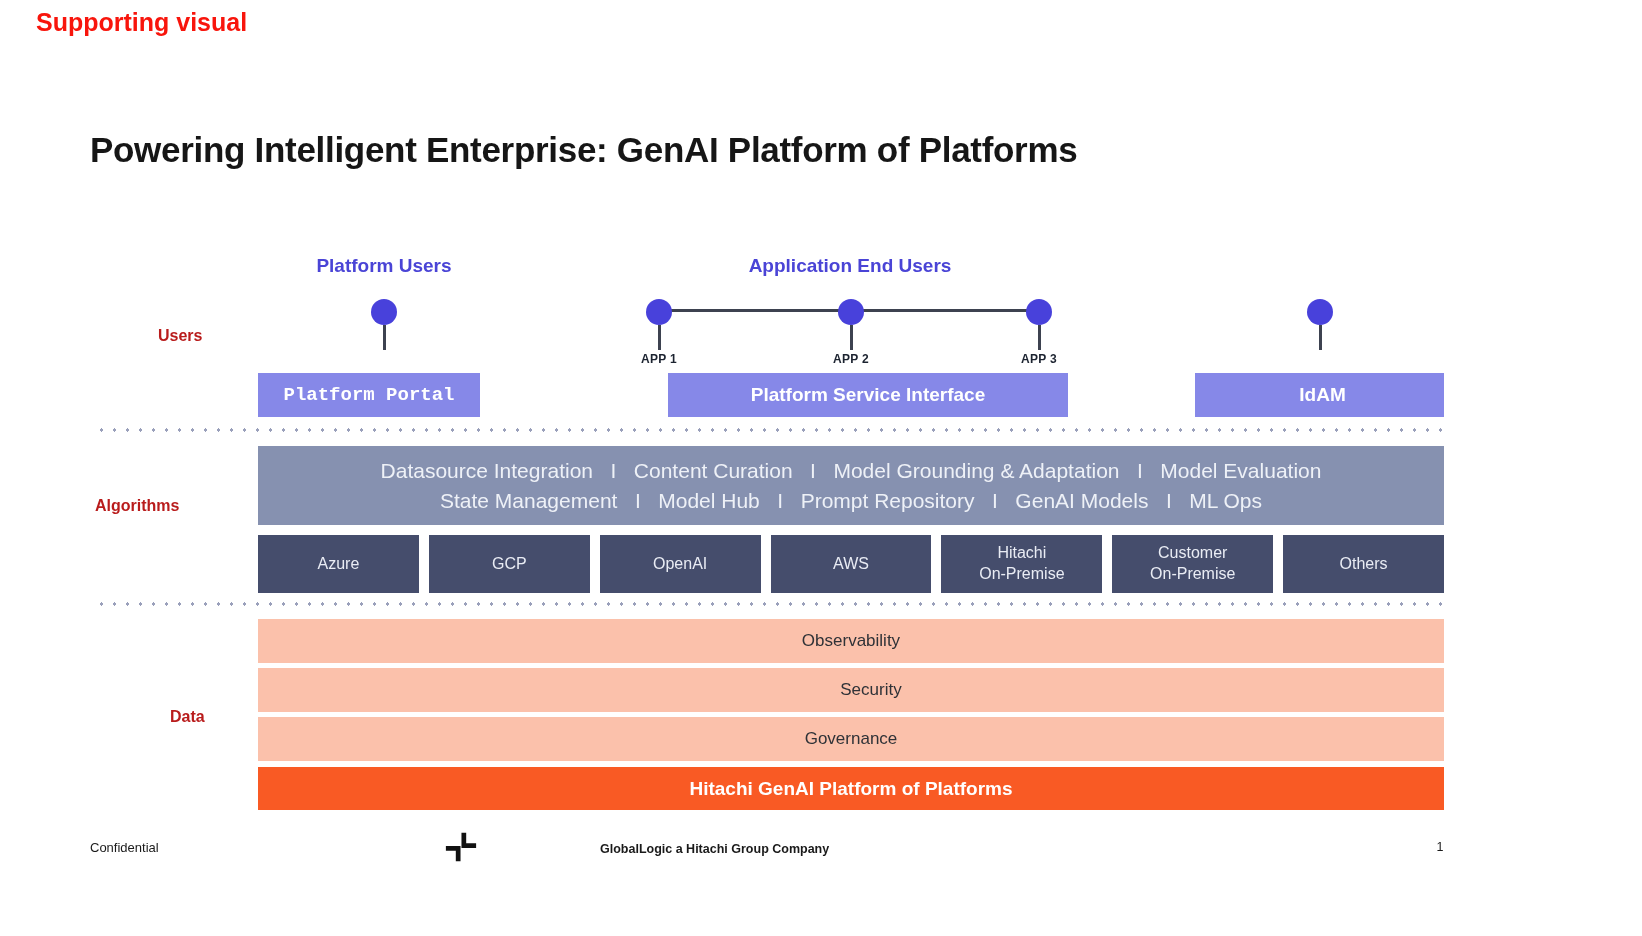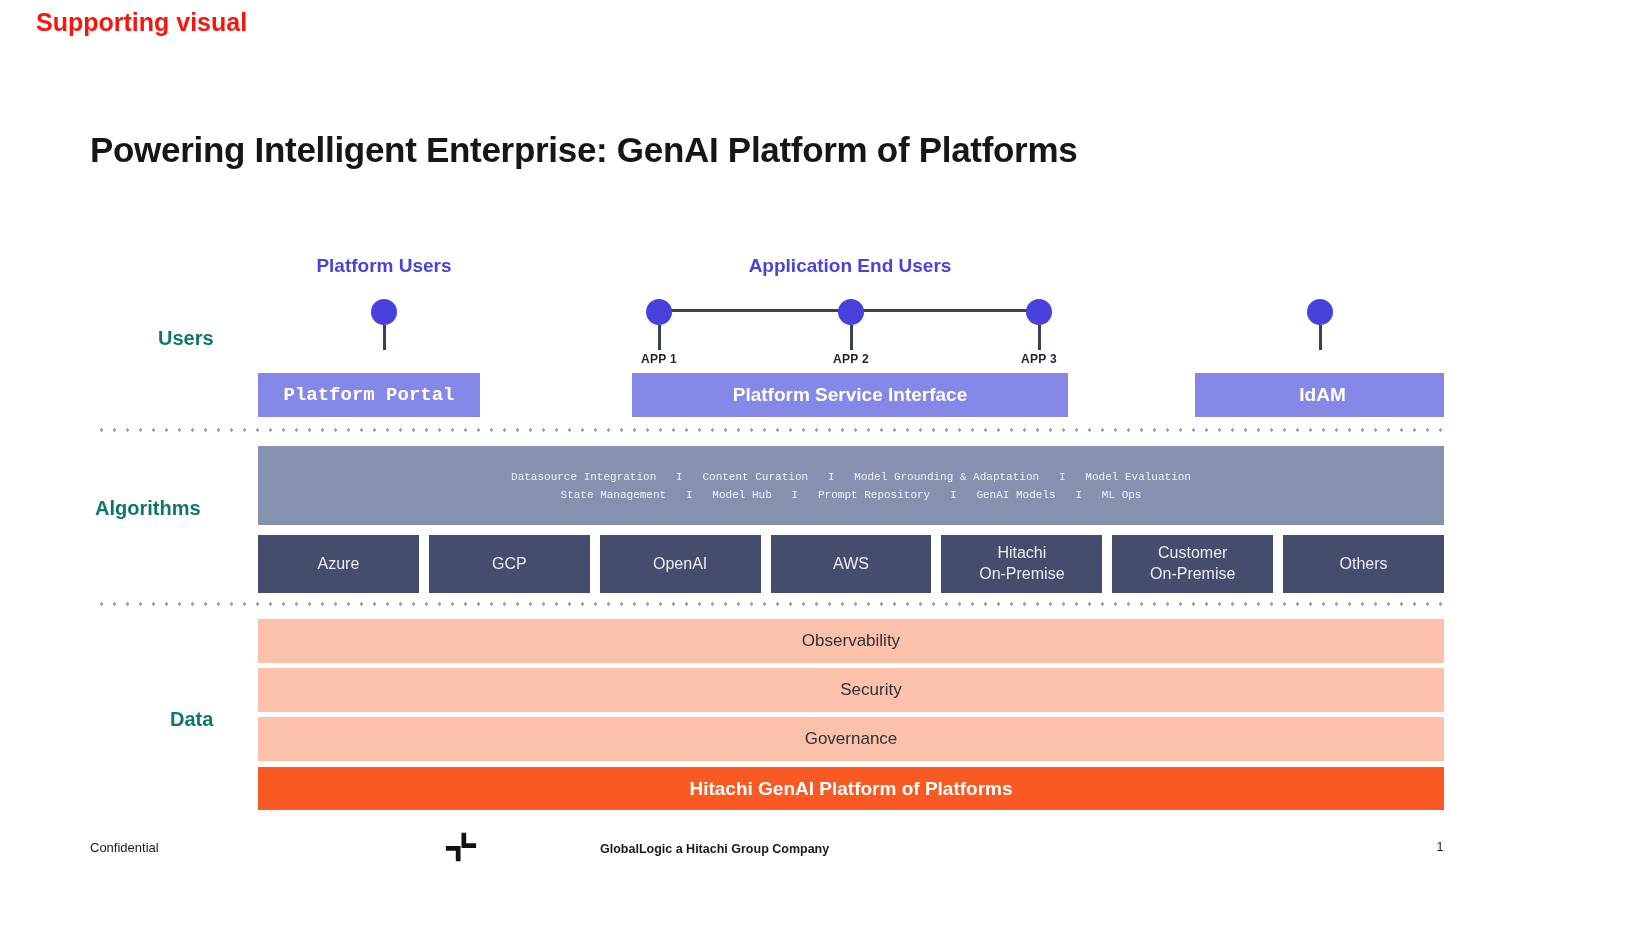--- a/index.html
+++ b/index.html
@@ -15,21 +15,21 @@
     --stem:#3d4250;
   }
   *{box-sizing:border-box;margin:0;padding:0;}
   html,body{background:#fff;}
   body{font-family:"Liberation Sans",sans-serif;}
   .canvas{position:relative;width:1642px;height:936px;background:#fff;overflow:hidden;}
 
   .annotation{position:absolute;left:36px;top:8px;font-size:25px;font-weight:700;color:var(--annotation-red);}
   .title{position:absolute;left:90px;top:130px;font-size:35px;font-weight:700;color:var(--ink);letter-spacing:-0.3px;}
 
-  .layer-label{position:absolute;font-size:20px;font-weight:700;color:#0f766e;}
+  .layer-label{position:absolute;font-size:16px;font-weight:700;color:#b91c1c;}
   .users-label{left:158px;top:327px;}
   .algorithms-label{left:95px;top:497px;}
   .data-label{left:170px;top:688px;margin-top:20px;}
 
   .group-heading{position:absolute;top:255px;font-size:19px;font-weight:700;color:var(--accent-indigo);text-align:center;}
 
   .pin{position:absolute;top:299px;width:26px;display:flex;flex-direction:column;align-items:center;}
   .pin-circle{width:26px;height:26px;border-radius:50%;background:var(--pin-blue);}
   .pin-stem{width:3px;height:25px;background:var(--stem);}
   .connector{position:absolute;left:659px;top:309px;width:380px;height:3px;background:var(--stem);}
@@ -40,21 +40,21 @@
     font-size:19px;font-weight:700;display:flex;align-items:center;justify-content:center;}
 
   .dotted{position:absolute;left:95px;width:1349px;height:4px;
     background-image:radial-gradient(circle,#9aa0bb 1.6px,transparent 1.8px);
     background-size:13px 4px;background-repeat:repeat-x;}
   .dotted-1{top:428px;}
   .dotted-2{top:602px;}
 
   .services-bar{position:absolute;left:258px;top:446px;width:1186px;height:79px;background:var(--services-slate);
     color:#eef1f7;display:flex;flex-direction:column;align-items:center;justify-content:center;gap:6px;}
-  .services-line{font-size:11px;white-space:pre;text-align:center;font-family:Liberation Mono, monospace;}
+  .services-line{font-size:21px;white-space:pre;text-align:center;}
 
   .providers{position:absolute;left:258px;top:535px;width:1186px;height:58px;display:flex;gap:10px;}
   .provider-box{flex:1;background:var(--provider-navy);color:#e9ecf4;font-size:16px;line-height:1.3;
     display:flex;align-items:center;justify-content:center;text-align:center;white-space:pre-line;}
 
   .band{position:absolute;left:258px;width:1186px;height:44px;background:var(--band-salmon);color:#2f3237;
     font-size:17px;display:flex;align-items:center;justify-content:center;}
   .band-1{top:619px;}
   .band-2{top:668px;padding-left:40px;}
   .band-3{top:717px;}
@@ -102,21 +102,21 @@
   <div class="pin" style="left:1307px;">
     <div class="pin-circle"></div>
     <div class="pin-stem"></div>
   </div>
 
   <div class="app-label" style="left:619px;">APP 1</div>
   <div class="app-label" style="left:811px;">APP 2</div>
   <div class="app-label" style="left:999px;">APP 3</div>
 
   <div class="purple-bar" style="left:258px;width:222px;font-family:Liberation Mono, monospace;">Platform Portal</div>
-  <div class="purple-bar" style="left:632px;width:436px;">Platform Service Interface</div>
+  <div class="purple-bar" style="left:668px;width:400px;">Platform Service Interface</div>
   <div class="purple-bar" style="left:1195px;width:249px;padding-left:6px;">IdAM</div>
 
   <div class="dotted dotted-1"></div>
 
   <div class="layer-label algorithms-label">Algorithms</div>
 
   <div class="services-bar">
     <div class="services-line">Datasource Integration   I   Content Curation   I   Model Grounding &amp; Adaptation   I   Model Evaluation</div>
     <div class="services-line">State Management   I   Model Hub   I   Prompt Repository   I   GenAI Models   I   ML Ops</div>
   </div>

